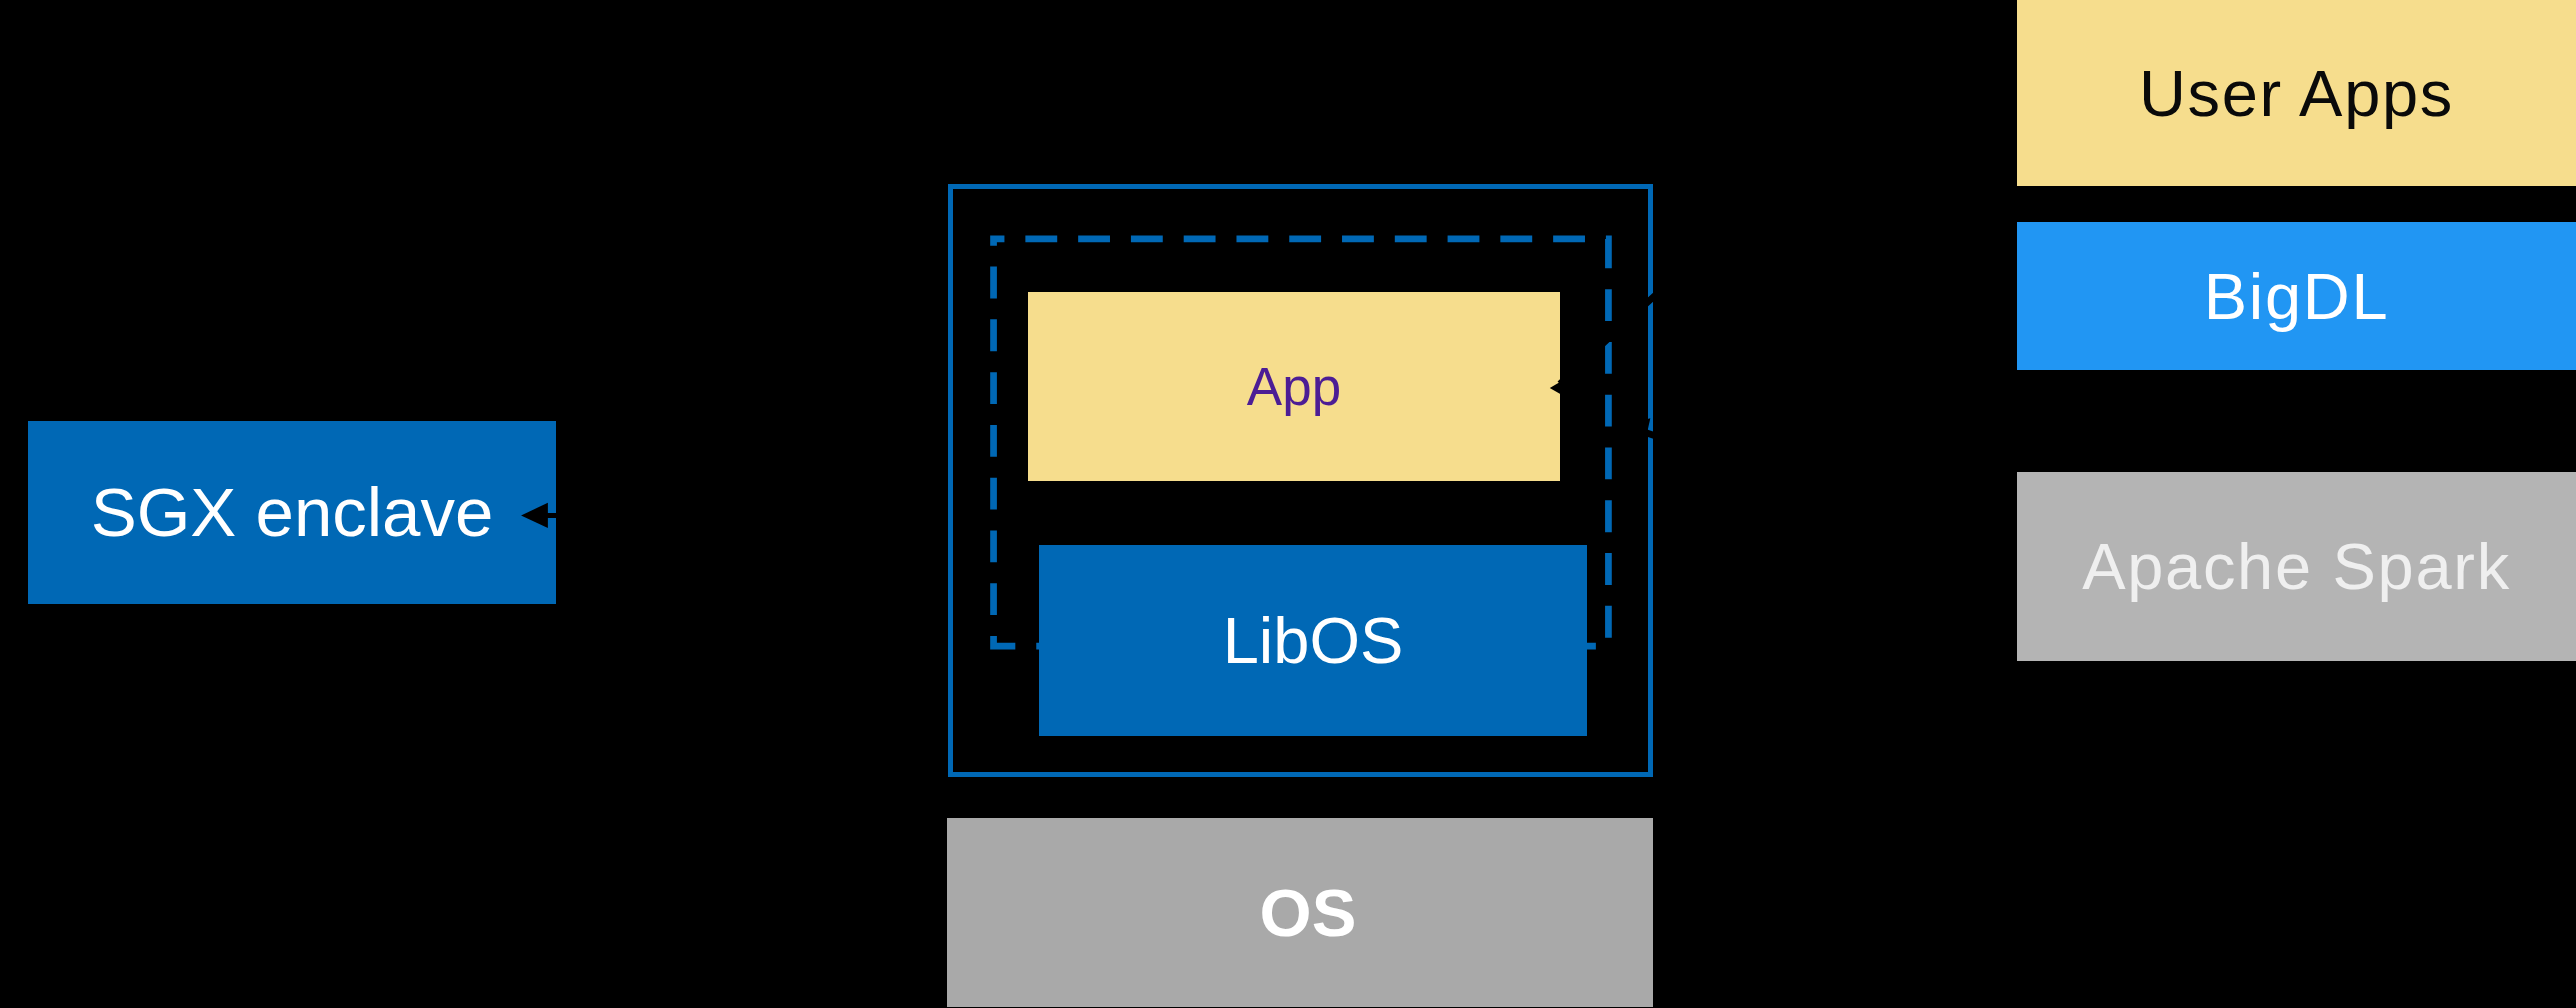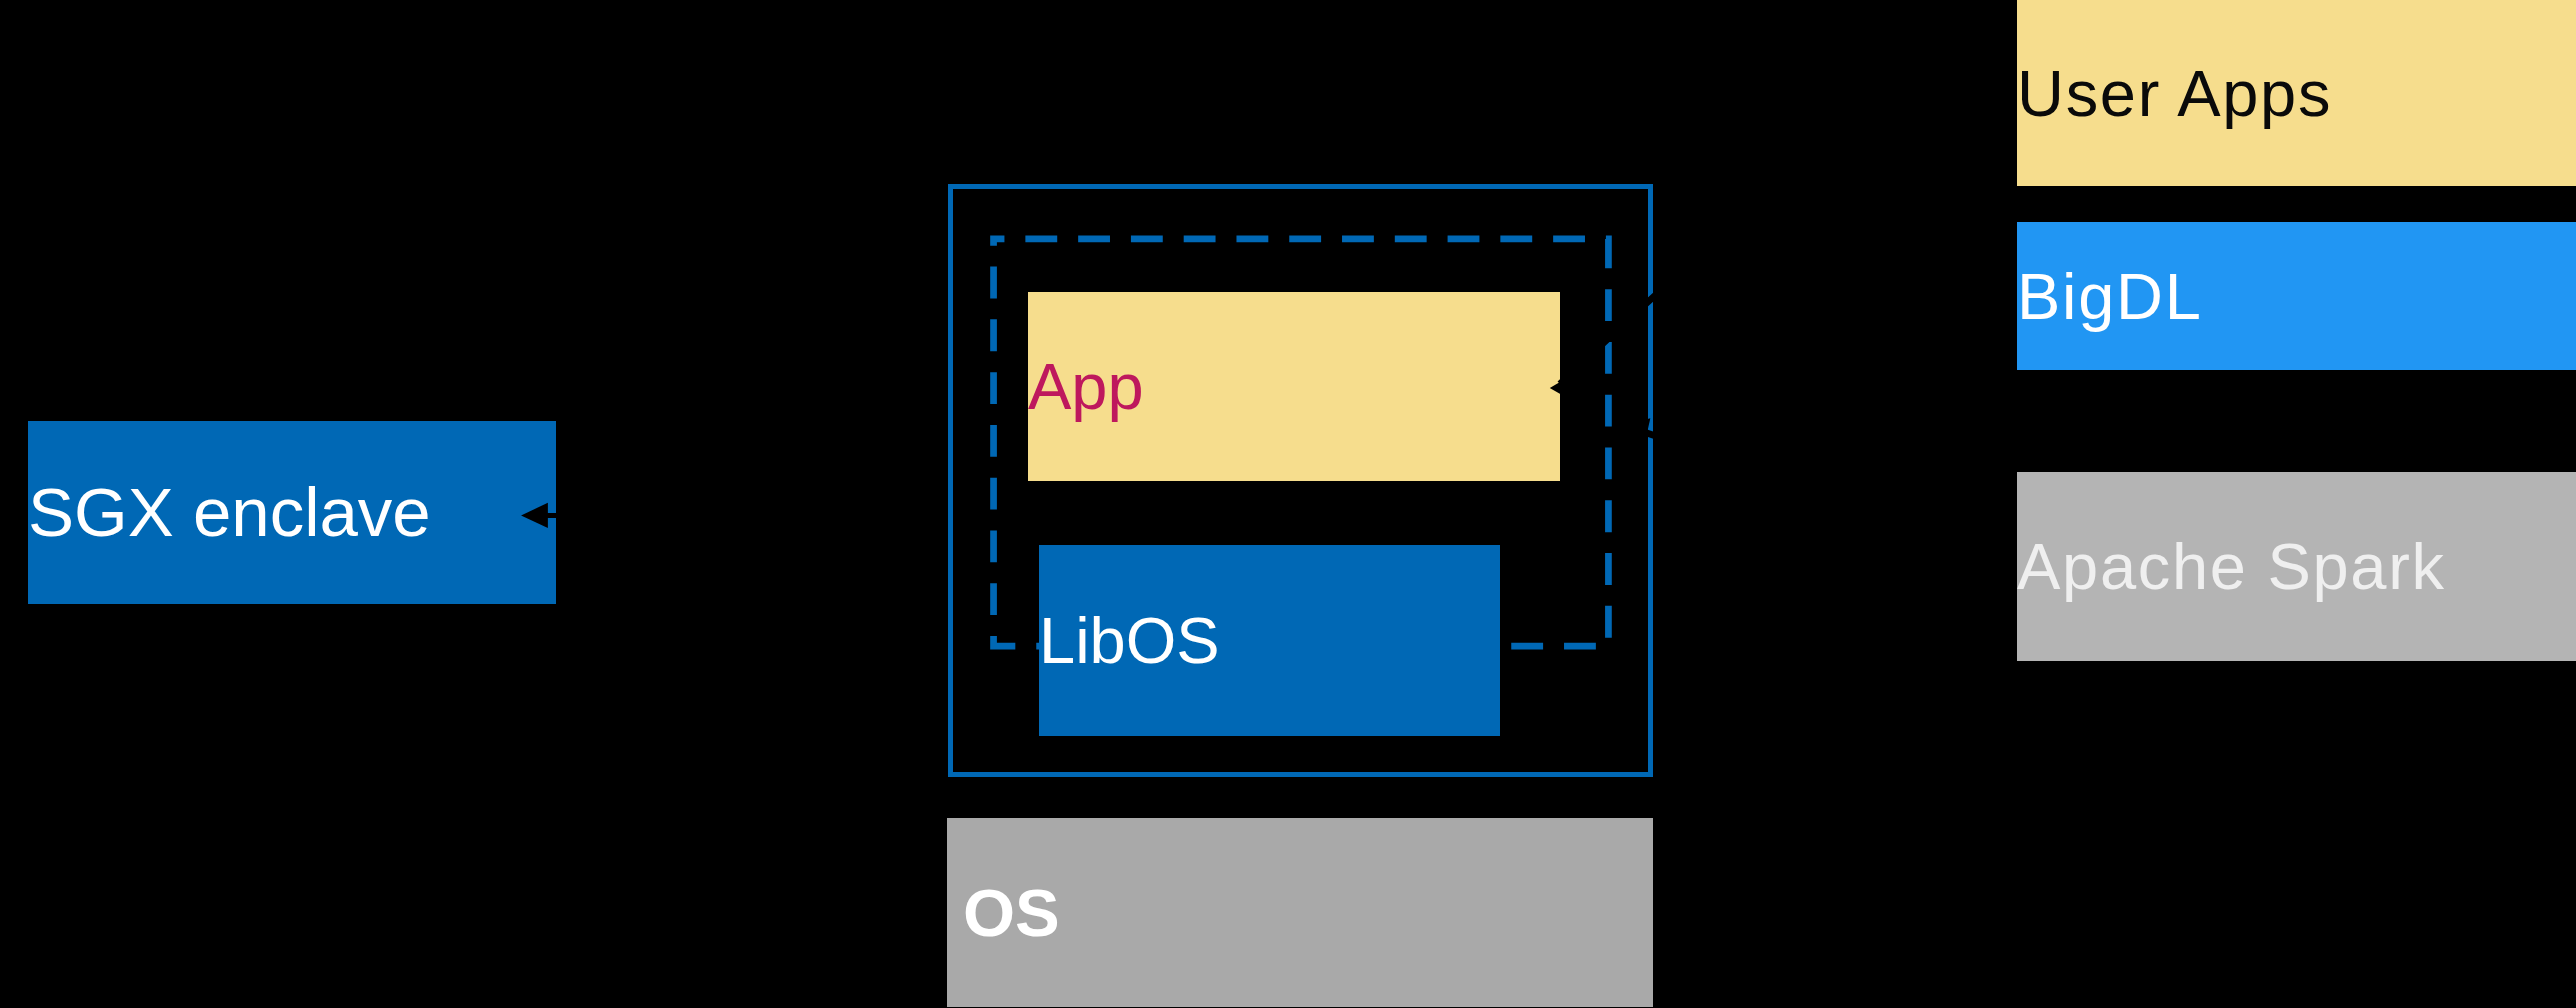--- a/index.html
+++ b/index.html
@@ -14,21 +14,21 @@
   html,body{margin:0;padding:0;}
   body{
     width:2576px;height:1009px;
     background:var(--background);
     overflow:hidden;
     position:relative;
     font-family:"Liberation Sans", sans-serif;
   }
   .box{
     position:absolute;
-    display:flex;align-items:center;
+    display:flex;align-items:center;justify-content:center;
     box-sizing:border-box;
     white-space:nowrap;
   }
   .label{display:block;}
   
   .sgx{
     left:0;top:421px;width:528px;height:183px;
     background:var(--intel-blue);color:#FFFFFF;
     font-size:69px;z-index:1;margin-left:28px;
   }
@@ -49,25 +49,25 @@
   .dashed-rect{
     fill:none;stroke:var(--intel-blue);
     stroke-width:8;stroke-dasharray:38 25;stroke-dashoffset:25;
   }
   .arrow-line{fill:none;stroke:var(--arrow-black);stroke-width:8;}
   .arrow-line.thin{stroke-width:6;}
   .arrow-head{fill:var(--arrow-black);stroke:none;}
   
   .app{
     left:1028px;top:292px;width:532px;height:189px;
-    background:var(--yellow);color:#be185d;
-    font-size:65px;z-index:4;
+    background:var(--yellow);color:#4c1d95;
+    font-size:53px;z-index:4;
   }
   .libos{
-    left:1039px;top:545px;width:461px;height:191px;
+    left:1039px;top:545px;width:548px;height:191px;
     background:var(--intel-blue);color:#FFFFFF;
     font-size:65px;z-index:4;
   }
   .os{
     left:947px;top:818px;width:706px;height:189px;
     background:var(--gray-os);color:#FFFFFF;
     font-size:67px;font-weight:bold;z-index:1;padding-left:16px;
   }
   
   .user-apps{

